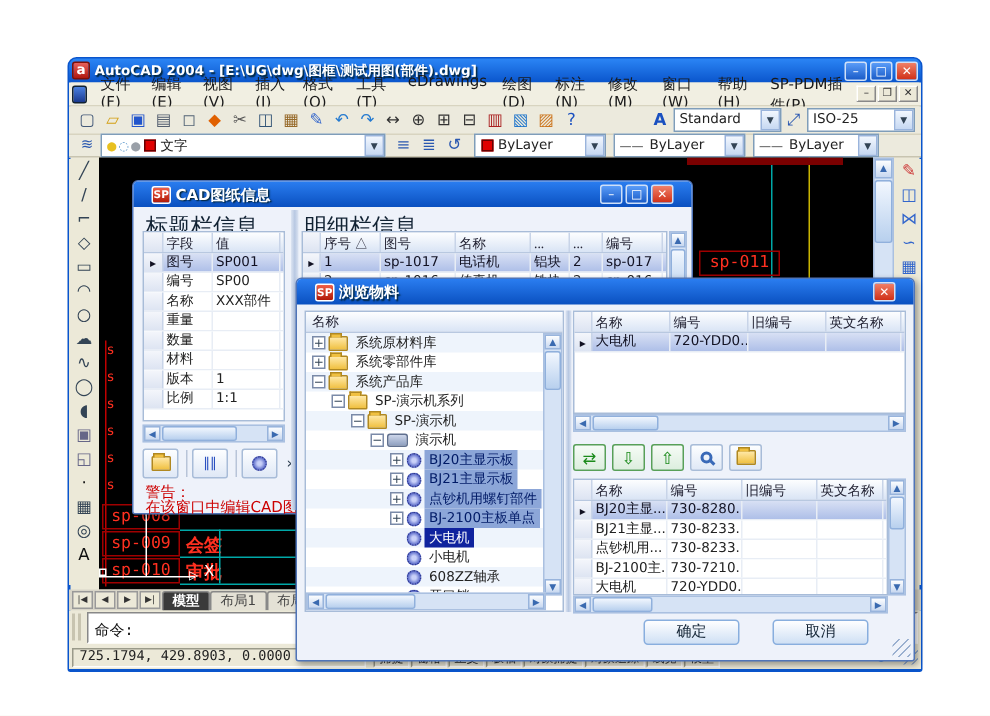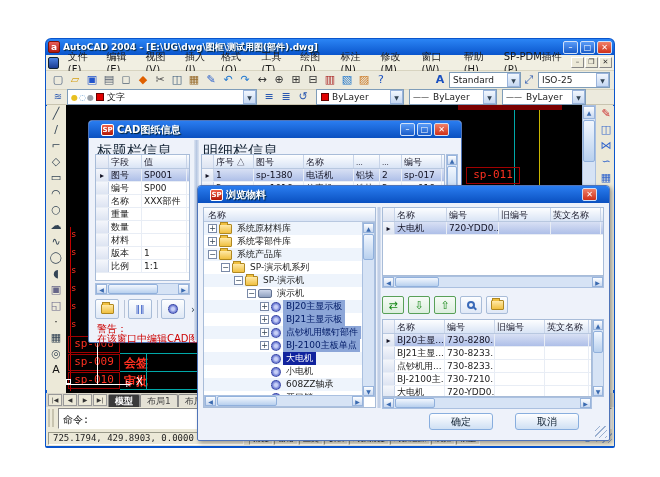--- a/index.html
+++ b/index.html
@@ -169,20 +169,21 @@
 
   <div class="abs menubar">
     <span class="doclogo"></span>
     <span style="display:flex">
         <span class="menu-item">文件(F)</span>
         <span class="menu-item">编辑(E)</span>
         <span class="menu-item">视图(V)</span>
         <span class="menu-item">插入(I)</span>
         <span class="menu-item">格式(O)</span>
         <span class="menu-item">工具(T)</span>
+        <span class="menu-item">eDrawings</span>
         <span class="menu-item">绘图(D)</span>
         <span class="menu-item">标注(N)</span>
         <span class="menu-item">修改(M)</span>
         <span class="menu-item">窗口(W)</span>
         <span class="menu-item">帮助(H)</span>
         <span class="menu-item">SP-PDM插件(P)</span>
       </span>
     <span class="docbtns">
       <span class="dbtn">–</span>
       <span class="dbtn">❐</span>
@@ -443,21 +444,21 @@
           <span class="gc" style="width: 40px;">序号 △</span>
           <span class="gc" style="width: 50px;">图号</span>
           <span class="gc" style="width: 50px;">名称</span>
           <span class="gc" style="width: 26px;">...</span>
           <span class="gc" style="width: 22px;">...</span>
           <span class="gc" style="width: 40px;">编号</span>
         </div>
         <div class="grow gselrow">
           <span class="gc gsel" style="width: 12px;">▸</span>
           <span class="gc" style="width: 40px;">1</span>
-          <span class="gc" style="width: 50px;">sp-1380</span>
+          <span class="gc" style="width: 50px;">sp-1017</span>
           <span class="gc" style="width: 50px;">电话机</span>
           <span class="gc" style="width: 26px;">铝块</span>
           <span class="gc" style="width: 22px;">2</span>
           <span class="gc" style="width: 40px;">sp-017</span>
         </div>
         <div class="grow">
           <span class="gc gsel" style="width: 12px;"></span>
           <span class="gc" style="width: 40px;">2</span>
           <span class="gc" style="width: 50px;">sp-1016</span>
           <span class="gc" style="width: 50px;">传真机</span>

